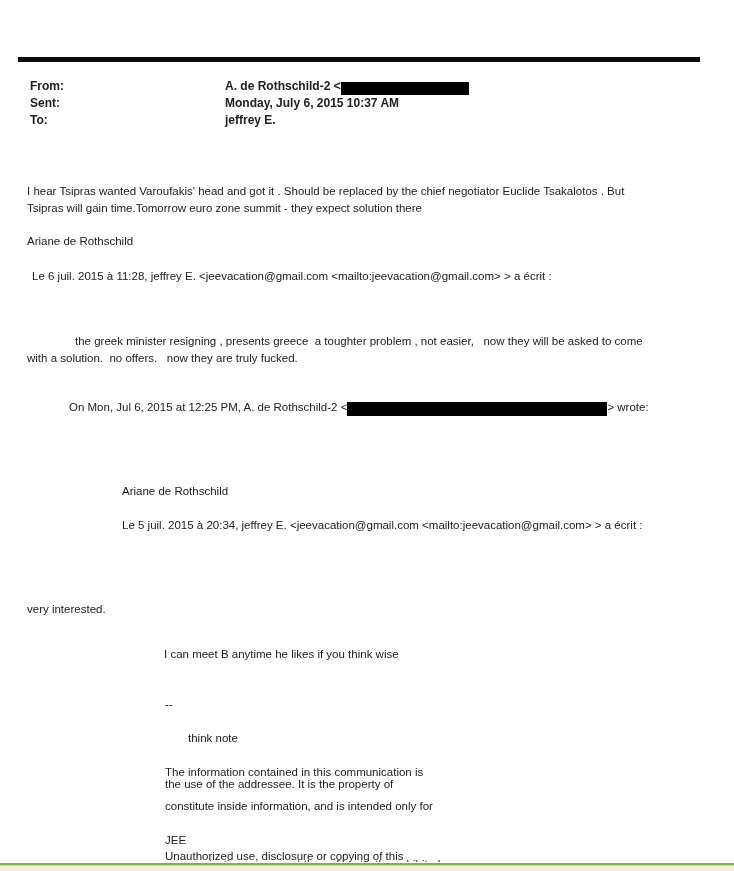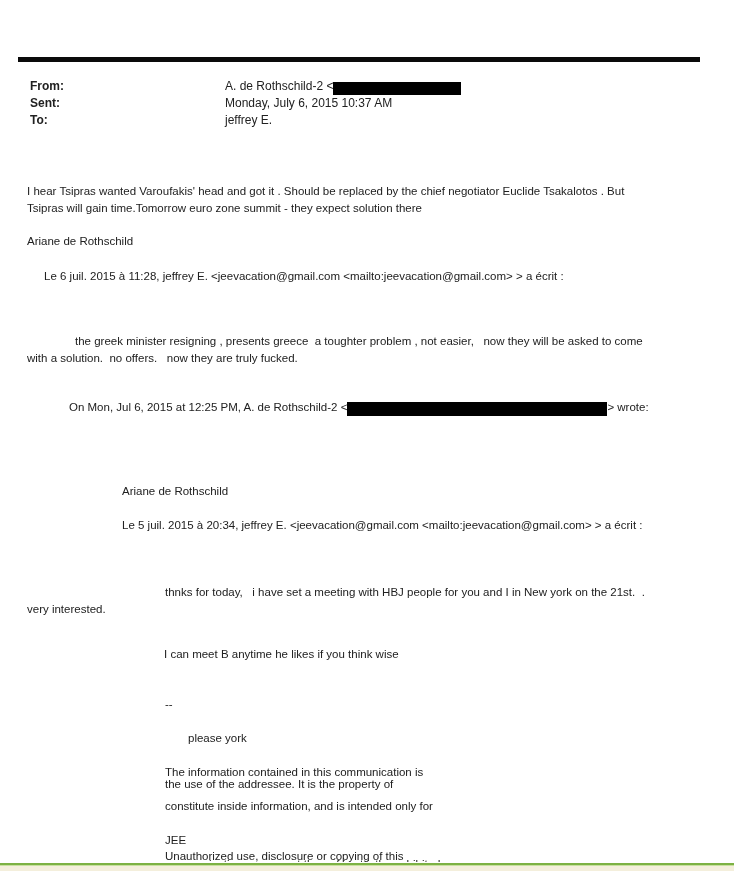--- a/index.html
+++ b/index.html
@@ -19,21 +19,21 @@
     position:absolute;top:57px;left:18px;width:682px;height:5px;
     background:var(--divider,#0a0a0a);
   }
   .hrow{position:absolute;left:0;width:734px;height:17px;}
   .hlabel{
     position:absolute;left:30px;top:0;
     font-size:12px;line-height:17px;font-weight:bold;white-space:pre;
   }
   .hvalue{
     position:absolute;left:225px;top:0;
-    font-size:12px;line-height:17px;white-space:pre;
+    font-size:12px;line-height:17px;white-space:pre;font-weight:bold;
   }
   .redaction{
     display:inline-block;background:var(--redaction,#000000);
     vertical-align:text-bottom;
   }
   .redaction.hdr{width:128px;height:13px;margin-bottom:-2px;}
   .redaction.quote{width:260px;height:14px;margin-bottom:-3px;}
   .footer-bar{position:absolute;left:0;bottom:0;width:734px;height:9px;}
   .footer-bar .g1{height:1px;background:var(--page_bg,#ffffff);}
   .footer-bar .g2{height:2px;background:var(--line_green,#7db244);}
@@ -56,35 +56,34 @@
     <span class="hvalue">Monday, July 6, 2015 10:37 AM</span>
   </div>
   <div class="hrow" style="top:112px">
     <span class="hlabel">To:</span>
     <span class="hvalue">jeffrey E.</span>
   </div>
 
   <div class="line" style="top:183px;left:27px">I hear Tsipras wanted Varoufakis' head and got it . Should be replaced by the chief negotiator Euclide Tsakalotos . But</div>
   <div class="line" style="top:200px;left:27px">Tsipras will gain time.Tomorrow euro zone summit - they expect solution there</div>
   <div class="line" style="top:233px;left:27px">Ariane de Rothschild</div>
-  <div class="line" style="top:268px;left:44px">Le 6 juil. 2015 à 11:28, jeffrey E. &lt;jeevacation@gmail.com &lt;mailto:jeevacation@gmail.com&gt; &gt; a écrit :</div>
+  <div class="line" style="top:268px;left:32px">Le 6 juil. 2015 à 11:28, jeffrey E. &lt;jeevacation@gmail.com &lt;mailto:jeevacation@gmail.com&gt; &gt; a écrit :</div>
 
   <div class="line" style="top:333px;left:75px">the greek minister resigning , presents greece  a toughter problem , not easier,   now they will be asked to come</div>
   <div class="line" style="top:350px;left:27px">with a solution.  no offers.   now they are truly fucked.</div>
   <div class="line" style="top:399px;left:69px"><span>On Mon, Jul 6, 2015 at 12:25 PM, A. de Rothschild-2 &lt;</span><span class="redaction quote"></span><span>&gt; wrote:</span></div>
 
   <div class="line" style="top:483px;left:122px">Ariane de Rothschild</div>
   <div class="line" style="top:517px;left:122px">Le 5 juil. 2015 à 20:34, jeffrey E. &lt;jeevacation@gmail.com &lt;mailto:jeevacation@gmail.com&gt; &gt; a écrit :</div>
 
-  <div class="line" style="top:584px;left:165px">thnks for today,   i have set a meeting with HBJ people for you and I in New york on the 21st.  .</div>
   <div class="line" style="top:601px;left:27px">very interested.</div>
   <div class="line" style="top:646px;left:164px">I can meet B anytime he likes if you think wise</div>
 
   <div class="line" style="top:696px;left:165px">--</div>
-  <div class="line" style="top:730px;left:188px">please york</div>
+  <div class="line" style="top:730px;left:188px">think note</div>
   <div class="line" style="top:764px;left:165px">The information contained in this communication is</div>
   <div class="line" style="top:798px;left:165px">constitute inside information, and is intended only for</div>
   <div class="line" style="top:776px;left:165px">the use of the addressee. It is the property of</div>
   <div class="line" style="top:832px;left:165px">JEE</div>
   <div class="line" style="top:848px;left:165px">Unauthorized use, disclosure or copying of this</div>
   <div class="line" style="top:856px;left:165px">communication or any part thereof is strictly prohibited</div>
 
   <div class="footer-bar">
     <div class="g1"></div>
     <div class="g2"></div>

